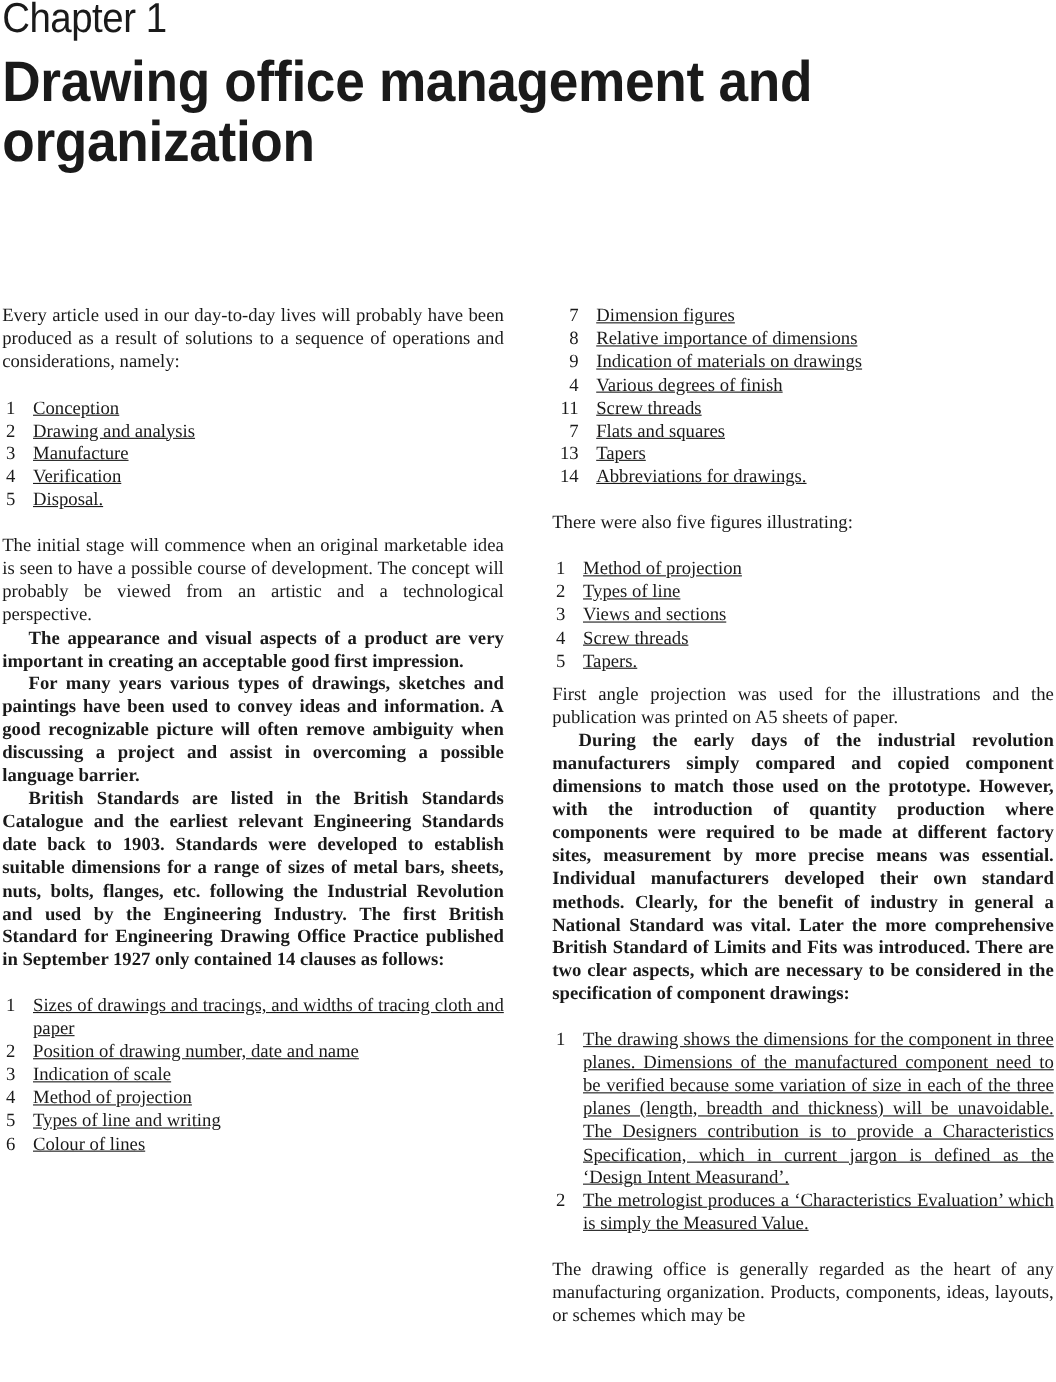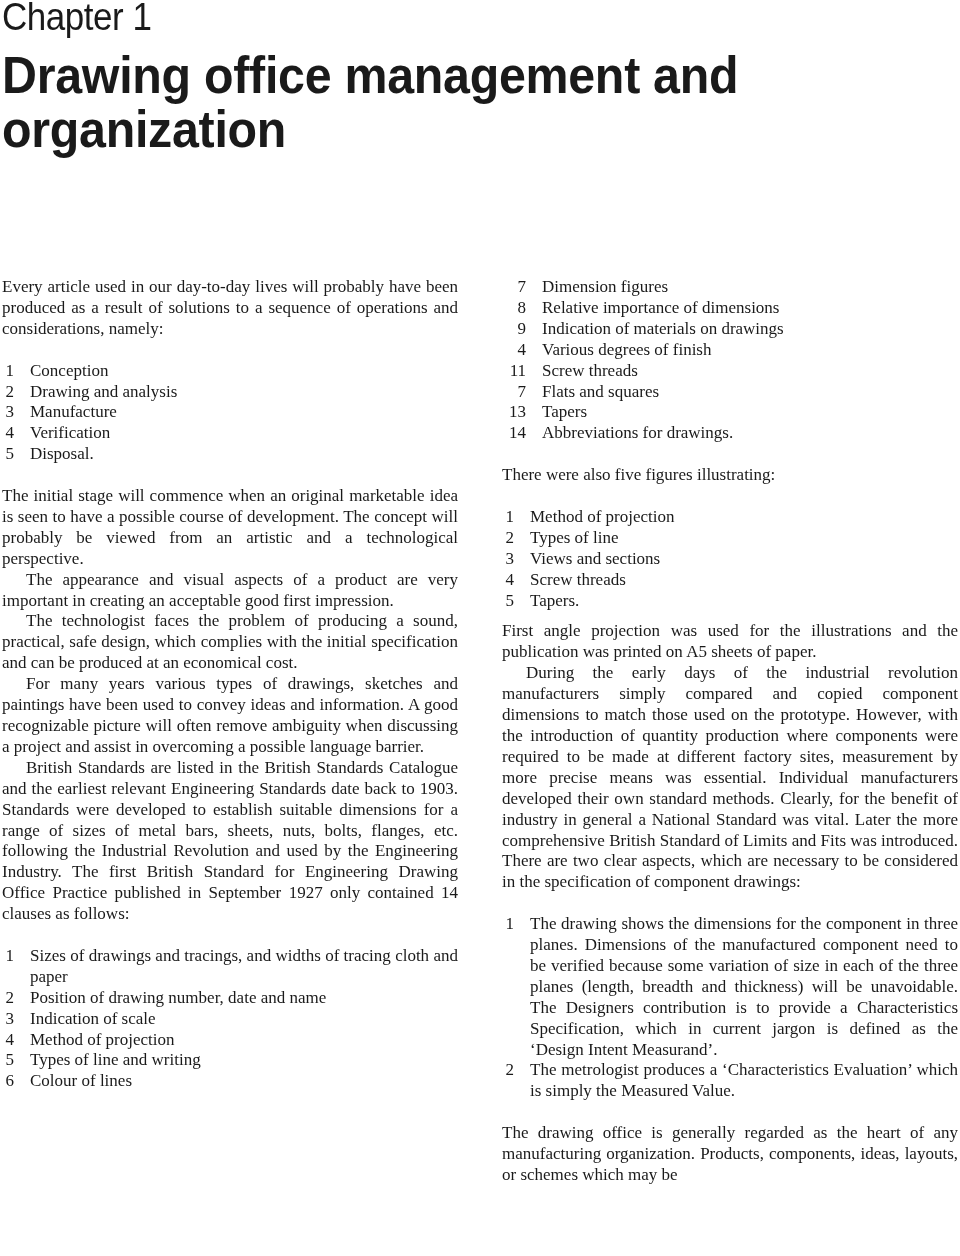--- a/index.html
+++ b/index.html
@@ -14,26 +14,26 @@
     font-family: "Liberation Sans", sans-serif; font-size: 52px; font-weight: bold;
     line-height: 54px; letter-spacing: -0.3px; transform: scaleX(0.93); transform-origin: left top; margin: 0;
   }
   .col {
     position: absolute; top: 277px; width: 456px;
     font-family: "Liberation Serif", serif; font-size: 17px; line-height: 20.9px;
   }
   .col-left { left: 2px; }
   .col-right { left: 502px; }
   p { margin: 0; text-align: justify; }
-  p.indent { text-indent: 24px; }
+  p.indent { text-indent: 24px; font-weight: bold; }
   .gap { height: 20.9px; }
   .list { margin: 0; padding: 0; list-style: none; }
   .list li { display: flex; }
   .num { flex: 0 0 auto; text-align: right; }
-  .txt { flex: 1 1 auto; text-align: justify; }
+  .txt { flex: 1 1 auto; text-align: justify; text-decoration: underline; }
   .list-a .num { width: 12px; margin-right: 16px; }
   .list-b .num { width: 12px; margin-right: 16px; }
   .list-c .num { width: 24px; margin-right: 16px; }
   .list-d .num { width: 12px; margin-right: 16px; }
   .list-e .num { width: 12px; margin-right: 16px; }
 </style>
 </head>
 <body>
 
 <h2 class="chapter-label">Chapter 1</h2>
@@ -63,21 +63,20 @@
         <span class="txt">Verification</span>
       </li>
     <li>
         <span class="num">5</span>
         <span class="txt">Disposal.</span>
       </li>
   </ul>
   <div class="gap"></div>
   <p>The initial stage will commence when an original marketable idea is seen to have a possible course of development. The concept will probably be viewed from an artistic and a technological perspective.</p>
   <p class="indent">The appearance and visual aspects of a product are very important in creating an acceptable good first impression.</p>
-  <p class="indent">The technologist faces the problem of producing a sound, practical, safe design, which complies with the initial specification and can be produced at an economical cost.</p>
   <p class="indent">For many years various types of drawings, sketches and paintings have been used to convey ideas and information. A good recognizable picture will often remove ambiguity when discussing a project and assist in overcoming a possible language barrier.</p>
   <p class="indent">British Standards are listed in the British Standards Catalogue and the earliest relevant Engineering Standards date back to 1903. Standards were developed to establish suitable dimensions for a range of sizes of metal bars, sheets, nuts, bolts, flanges, etc. following the Industrial Revolution and used by the Engineering Industry. The first British Standard for Engineering Drawing Office Practice published in September 1927 only contained 14 clauses as follows:</p>
   <div class="gap"></div>
   <ul class="list list-b">
     <li>
         <span class="num">1</span>
         <span class="txt">Sizes of drawings and tracings, and widths of tracing cloth and paper</span>
       </li>
     <li>
         <span class="num">2</span>

